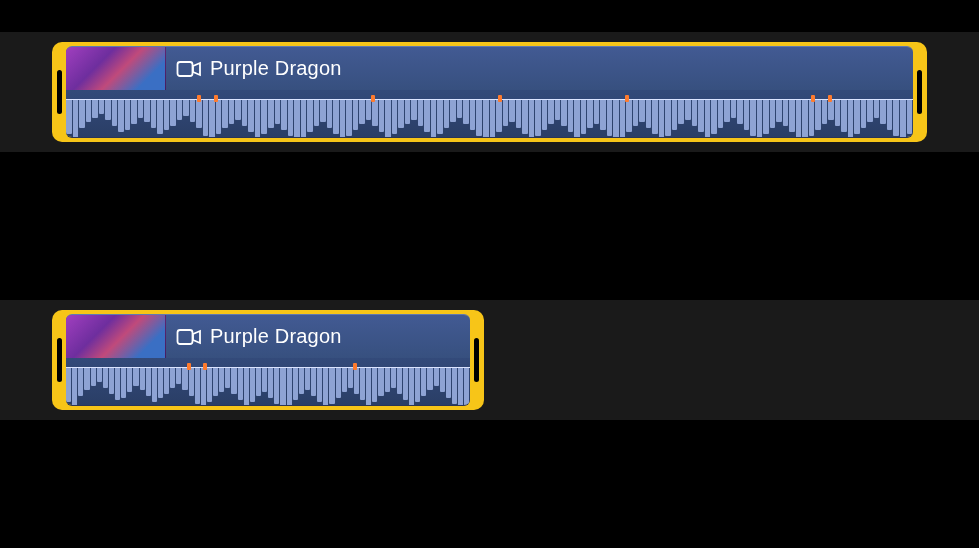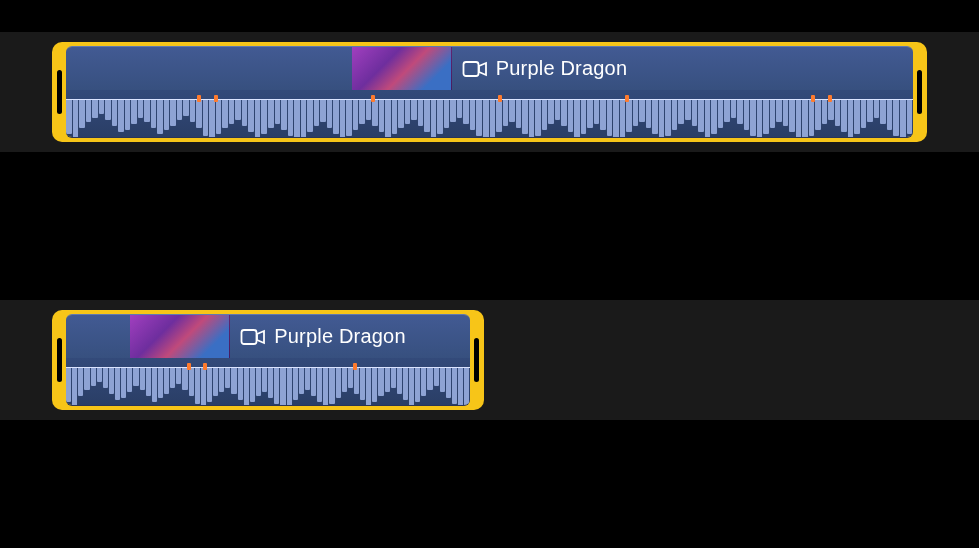--- a/index.html
+++ b/index.html
@@ -24,21 +24,21 @@
     width: 100%;
     height: 100%;
     border-radius: 6px;
     overflow: hidden;
     display: flex;
     flex-direction: column;
     border-top: 1px solid #6079b0;
     border-bottom: 1px solid #2a3557;
   }
 
-  .row { position: relative; justify-content: center; }
+  .row { position: relative; }
   .row-video { height: 48%; background: linear-gradient(#425a93 0%, #37507f 100%); display: flex; align-items: center; }
   .row-audio { height: 52%; background: linear-gradient(#334a7a 0%, #2a3e66 100%); position: relative; }
 
   .thumb {
     width: 100px; height: 100%;
     background: linear-gradient(135deg,#a13fbf 0%, #6e2e9e 35%, #c04a7b 55%, #3a6fc4 80%);
     border-right: 1px solid rgba(0,0,0,.4);
     flex: none;
   }
   .title-wrap { display:flex; align-items:center; gap:8px; padding-left:10px; }

